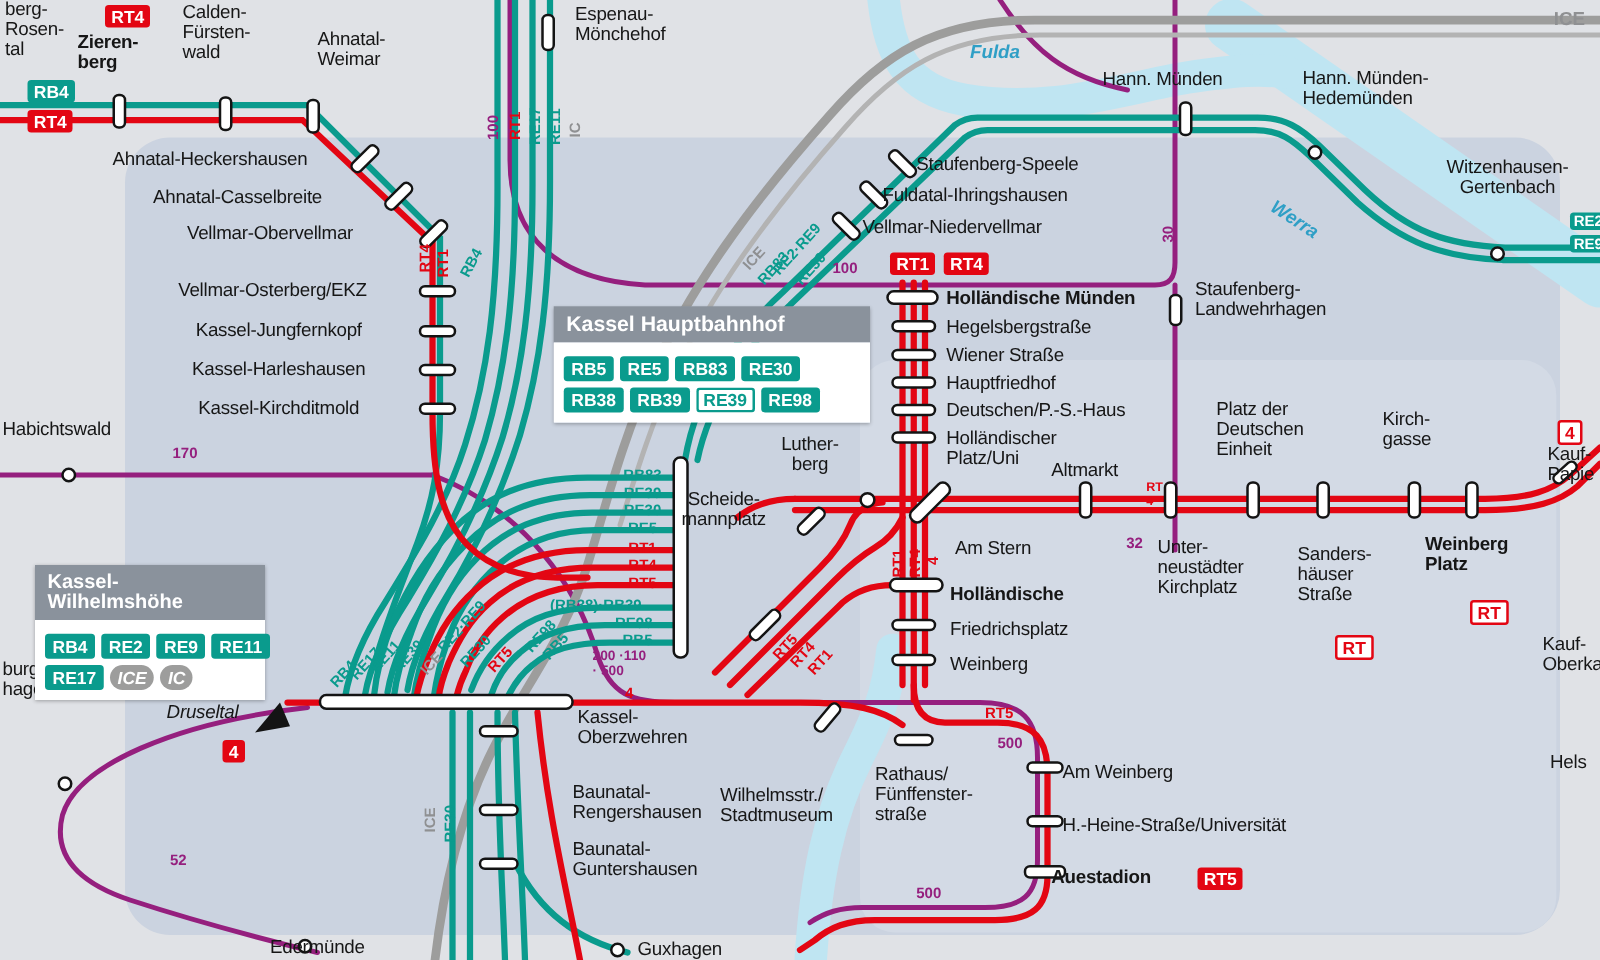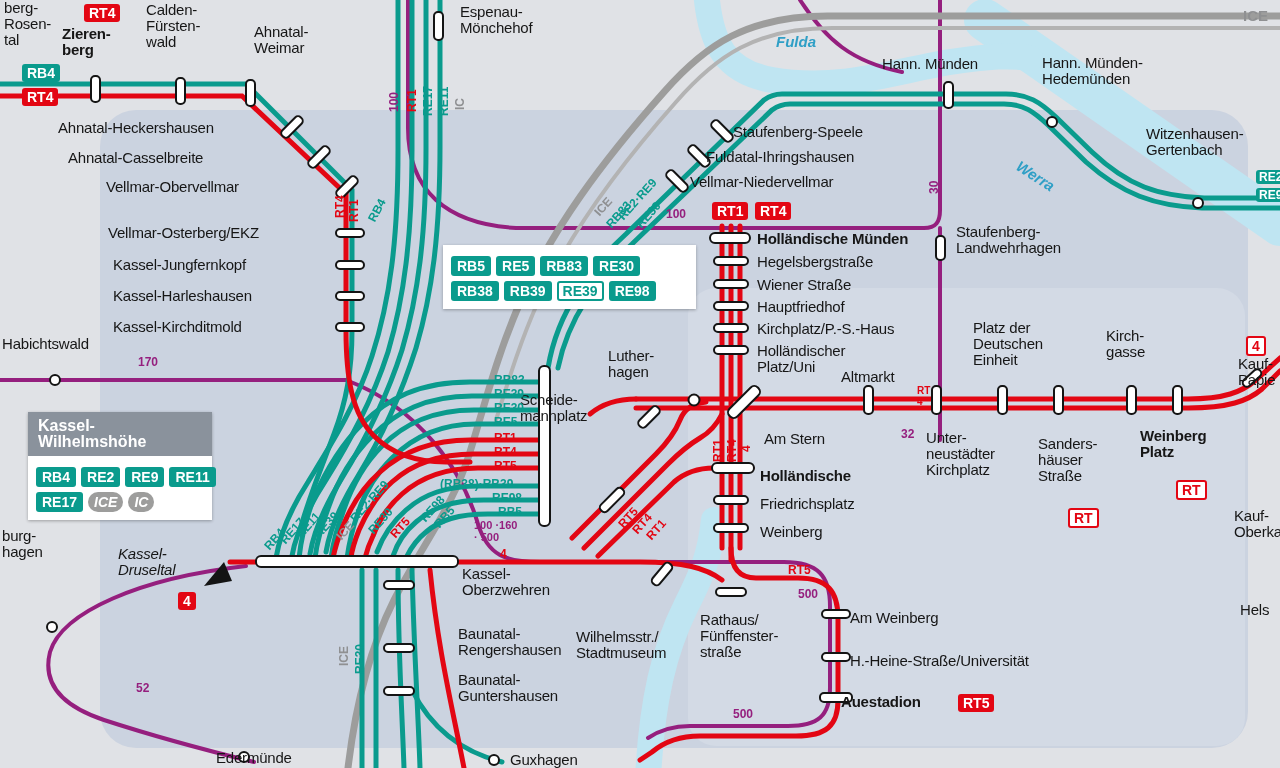--- a/index.html
+++ b/index.html
@@ -1,20 +1,20 @@
 <!DOCTYPE html>
 <html><head>
 <meta charset="utf-8">
 <style>
   html,body{margin:0;padding:0;background:#e0e2e6;}
   #map{position:relative;width:1280px;height:768px;overflow:hidden;font-family:"Liberation Sans",sans-serif;background:#e0e2e6;}
   #geo{position:absolute;left:0;top:0;z-index:0;}
   .lbl{position:absolute;z-index:2;font:400 15px/1.05 "Liberation Sans",sans-serif;color:#161616;white-space:pre-line;letter-spacing:-0.2px;}
   .b{font-weight:700;}
-  .ra{text-align:left;}
+  .ra{text-align:center;}
   .it{font-style:italic;}
   .ll{position:absolute;z-index:2;font:700 12px/1.05 "Liberation Sans",sans-serif;white-space:pre-line;transform-origin:0 0;}
   .sm{font-size:10px;}
   .teal{color:#0a9b8d;}.red{color:#e30613;}.purple{color:#951f7e;}.gray{color:#8f9092;}
   .badge{position:absolute;z-index:3;font:700 14px/1 "Liberation Sans",sans-serif;color:#fff;padding:2px 5px;border-radius:3px;white-space:nowrap;}
   .bg-teal{background:#0a9b8d;}
   .bg-red{background:#e30613;}
   .outline-red{background:#fff;color:#e30613;border:2px solid #e30613;padding:1px 4px;}
   .tiny{font-size:12px;padding:1px 3px;}
   .riverlbl{position:absolute;z-index:2;font:700 15px/1 "Liberation Sans",sans-serif;font-style:italic;color:#2f9fc6;transform-origin:0 0;}
@@ -165,46 +165,46 @@
 <div class="lbl b" style="left:62px;top:26px">Zieren-
 berg</div>
 <div class="lbl" style="left:146px;top:2px">Calden-
 Fürsten-
 wald</div>
 <div class="lbl" style="left:254px;top:24px">Ahnatal-
 Weimar</div>
 <div class="lbl" style="left:460px;top:4px">Espenau-
 Mönchehof</div>
 <div class="lbl ra" style="left:58px;top:120px;width:220px">Ahnatal-Heckershausen</div>
-<div class="lbl ra" style="left:68px;top:150px;width:220px">Ahnatal-Casselbreite</div>
+<div class="lbl ra" style="left:80px;top:150px;width:220px">Ahnatal-Casselbreite</div>
 <div class="lbl ra" style="left:106px;top:179px;width:220px">Vellmar-Obervellmar</div>
 <div class="lbl ra" style="left:108px;top:225px;width:220px">Vellmar-Osterberg/EKZ</div>
 <div class="lbl ra" style="left:113px;top:257px;width:220px">Kassel-Jungfernkopf</div>
 <div class="lbl ra" style="left:113px;top:288px;width:220px">Kassel-Harleshausen</div>
 <div class="lbl ra" style="left:113px;top:319px;width:220px">Kassel-Kirchditmold</div>
 <div class="lbl" style="left:2px;top:336px">Habichtswald</div>
 <div class="lbl" style="left:882px;top:56px">Hann. Münden</div>
 <div class="lbl" style="left:1042px;top:55px">Hann. Münden-
 Hedemünden</div>
 <div class="lbl ra" style="left:1146px;top:126px;width:120px">Witzenhausen-
 Gertenbach</div>
 <div class="lbl" style="left:733px;top:124px">Staufenberg-Speele</div>
 <div class="lbl" style="left:706px;top:149px">Fuldatal-Ihringshausen</div>
 <div class="lbl" style="left:690px;top:174px">Vellmar-Niedervellmar</div>
 <div class="lbl b" style="left:757px;top:231px">Holländische Münden</div>
 <div class="lbl" style="left:956px;top:224px">Staufenberg-
 Landwehrhagen</div>
 <div class="lbl" style="left:757px;top:254px">Hegelsbergstraße</div>
 <div class="lbl" style="left:757px;top:277px">Wiener Straße</div>
 <div class="lbl" style="left:757px;top:299px">Hauptfriedhof</div>
-<div class="lbl" style="left:757px;top:321px">Kirchplatz/P.-S.-Haus</div>
+<div class="lbl" style="left:757px;top:321px">Deutschen/P.-S.-Haus</div>
 <div class="lbl" style="left:757px;top:343px">Holländischer
 Platz/Uni</div>
 <div class="lbl ra" style="left:608px;top:348px;width:80px">Luther-
-hagen</div>
+berg</div>
 <div class="lbl ra" style="left:520px;top:392px;width:118px">Scheide-
 mannplatz</div>
 <div class="lbl" style="left:841px;top:369px">Altmarkt</div>
 <div class="lbl" style="left:764px;top:431px">Am Stern</div>
 <div class="lbl" style="left:973px;top:320px">Platz der
 Deutschen
 Einheit</div>
 <div class="lbl" style="left:1106px;top:328px">Kirch-
 gasse</div>
 <div class="lbl" style="left:1238px;top:356px">Kauf-
@@ -275,21 +275,21 @@
 <div class="ll teal" style="left:262px;top:544px;transform:rotate(-48deg)">RB4</div>
 <div class="ll teal" style="left:278px;top:538px;transform:rotate(-48deg)">RE17</div>
 <div class="ll teal" style="left:294px;top:532px;transform:rotate(-48deg)">RE11</div>
 <div class="ll teal" style="left:312px;top:532px;transform:rotate(-48deg)">RE39</div>
 <div class="ll gray" style="left:334px;top:534px;transform:rotate(-48deg)">ICE</div>
 <div class="ll teal" style="left:348px;top:516px;transform:rotate(-48deg)">RE2·RE9</div>
 <div class="ll teal" style="left:366px;top:528px;transform:rotate(-48deg)">RE30</div>
 <div class="ll red" style="left:388px;top:532px;transform:rotate(-48deg)">RT5</div>
 <div class="ll teal" style="left:418px;top:516px;transform:rotate(-48deg)">RE98</div>
 <div class="ll teal" style="left:432px;top:522px;transform:rotate(-48deg)">RB5</div>
-<div class="ll purple" style="left:474px;top:520px;font-size:11px">100 ·160
+<div class="ll purple" style="left:474px;top:520px;font-size:11px">200 ·110
 · 500</div>
 <div class="ll red" style="left:500px;top:548px">4</div>
 <div class="ll red" style="left:788px;top:564px">RT5</div>
 <div class="ll purple" style="left:798px;top:588px">500</div>
 <div class="ll purple" style="left:733px;top:708px">500</div>
 <div class="ll purple" style="left:136px;top:682px">52</div>
 <div class="ll purple" style="left:901px;top:428px">32</div>
 <div class="ll red sm" style="left:917px;top:386px">RT
 4</div>
 <div class="ll red" style="left:712px;top:462px;transform:rotate(-90deg)">RT1</div>
@@ -309,37 +309,38 @@
 <div class="badge bg-red" style="left:755px;top:202px">RT4</div>
 <div class="badge outline-red" style="left:1246px;top:336px">4</div>
 <div class="badge outline-red" style="left:1068px;top:508px">RT</div>
 <div class="badge outline-red" style="left:1176px;top:480px">RT</div>
 <div class="badge bg-red" style="left:958px;top:694px">RT5</div>
 <div class="badge bg-red" style="left:178px;top:592px">4</div>
 <div class="badge bg-teal tiny" style="left:1256px;top:170px">RE2</div>
 <div class="badge bg-teal tiny" style="left:1256px;top:188px">RE9</div>
 
 <div class="box" style="left:443px;top:245px;width:253px">
+  <div class="box-head">Kassel Hauptbahnhof</div>
   <div class="box-body">
     <div class="box-row">
       <span class="bb">RB5</span>
       <span class="bb">RE5</span>
       <span class="bb">RB83</span>
       <span class="bb">RE30</span>
     </div>
     <div class="box-row">
       <span class="bb">RB38</span>
       <span class="bb">RB39</span>
       <span class="bb out">RE39</span>
       <span class="bb">RE98</span>
     </div>
   </div>
 </div>
 
-<div class="box" style="left:28px;top:412px;width:184px">
+<div class="box" style="left:28px;top:452px;width:184px">
   <div class="box-head" style="font-size:16px">Kassel-Wilhelmshöhe</div>
   <div class="box-body">
     <div class="box-row">
       <span class="bb">RB4</span>
       <span class="bb">RE2</span>
       <span class="bb">RE9</span>
       <span class="bb">RE11</span>
     </div>
     <div class="box-row">
       <span class="bb">RE17</span>

